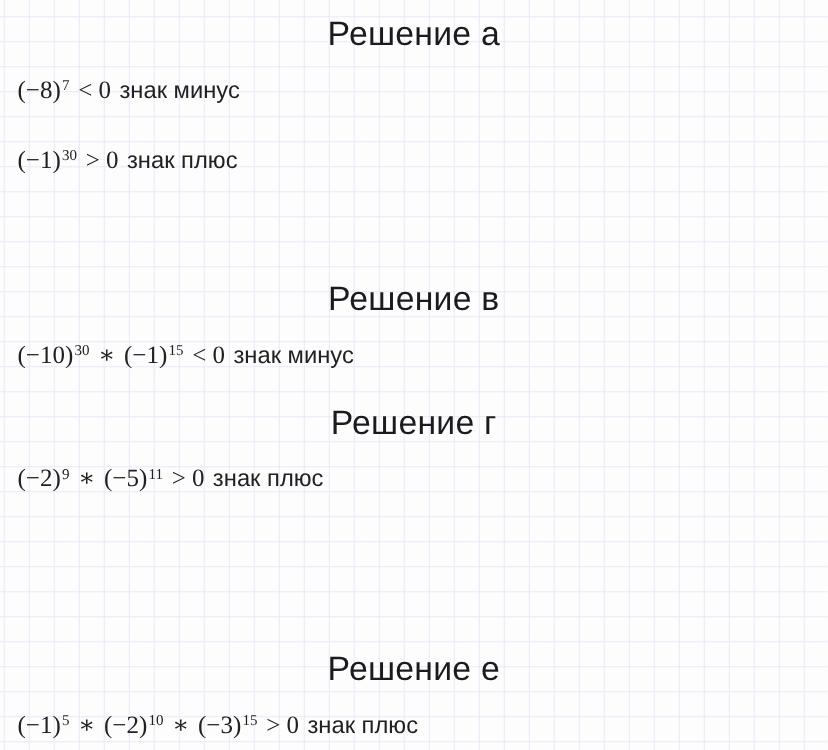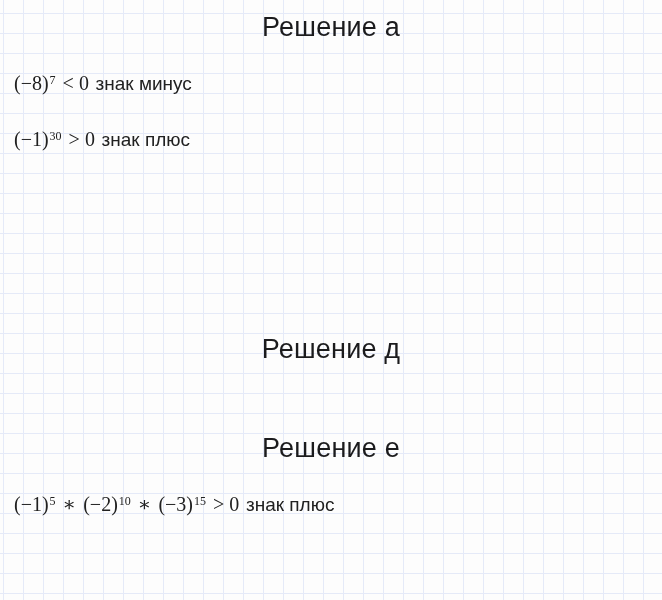--- a/index.html
+++ b/index.html
@@ -29,21 +29,21 @@
     padding-top: 11px;
     text-align: center;
     font-family: "Liberation Sans", sans-serif;
     font-size: 27px;
     font-weight: 400;
     line-height: 32px;
     color: var(--heading-color);
     letter-spacing: 0.2px;
   }
   .formula {
-    margin-top: 26px;
+    margin-top: 15px;
     padding-left: 14px;
     line-height: 28px;
     white-space: nowrap;
   }
   .math {
     font-family: "Liberation Serif", "DejaVu Serif", serif;
     font-size: 20px;
     color: var(--math-color);
   }
   .math sup {
@@ -70,26 +70,31 @@
   <div class="sections">
   <section class="section">
     <h2 class="heading">Решение а</h2>
     <p class="formula"><span class="math"><span>(−8)</span><sup>7</sup><span class="rel"> &lt; 0</span></span><span class="note">знак минус</span></p>
   </section>
 
   <section class="section">
     <p class="formula"><span class="math"><span>(−1)</span><sup>30</sup><span class="rel"> &gt; 0</span></span><span class="note">знак плюс</span></p>
   </section>
 
-
   <section class="section">
+    <h2 class="heading">Решение в</h2>
+    <p class="formula"><span class="math"><span>(−10)</span><sup>30</sup><span class="op"> ∗ </span><span>(−1)</span><sup>15</sup><span class="rel"> &lt; 0</span></span><span class="note">знак минус</span></p>
   </section>
 
   <section class="section">
-    <h2 class="heading">Решение д</h2>
+    <h2 class="heading">Решение г</h2>
+    <p class="formula"><span class="math"><span>(−2)</span><sup>9</sup><span class="op"> ∗ </span><span>(−5)</span><sup>11</sup><span class="rel"> &gt; 0</span></span><span class="note">знак плюс</span></p>
+  </section>
+
+  <section class="section">
   </section>
 
   <section class="section">
     <h2 class="heading">Решение е</h2>
     <p class="formula"><span class="math"><span>(−1)</span><sup>5</sup><span class="op"> ∗ </span><span>(−2)</span><sup>10</sup><span class="op"> ∗ </span><span>(−3)</span><sup>15</sup><span class="rel"> &gt; 0</span></span><span class="note">знак плюс</span></p>
   </section>
 </div>
 </div>
 
 </body></html>

